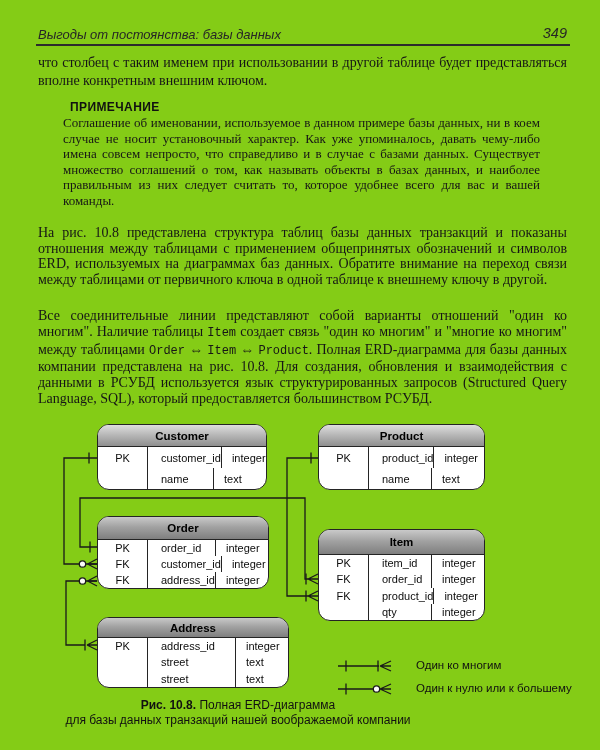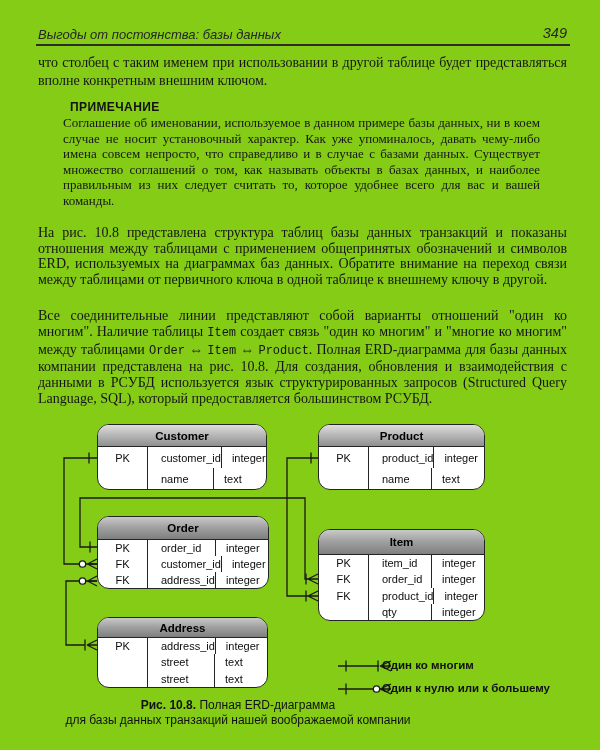--- a/index.html
+++ b/index.html
@@ -34,22 +34,22 @@
   .erd-header.dark{background:linear-gradient(180deg,#c9c9c9 0%,#a2a2a2 45%,#7f7f7f 100%);}
   .erd-body{display:flex;flex-direction:column;}
   .erd-row{flex:1;display:grid;grid-template-columns:50px 1fr 52px;font-size:11px;color:#0c0c0c;}
   .cell-key{display:flex;align-items:center;justify-content:center;border-right:1.2px solid #242424;}
   .cell-name{display:flex;align-items:center;padding-left:13px;border-right:1.2px solid #242424;}
   .cell-type{display:flex;align-items:center;padding-left:10px;}
   
   .diagram-svg{position:absolute;left:0;top:0;width:600px;height:750px;pointer-events:none;}
   .legend-title{position:absolute;left:323px;top:636px;font-family:"Liberation Sans",sans-serif;
     font-size:11.5px;color:#111;}
-  .legend-label{position:absolute;left:382px;font-family:"Liberation Sans",sans-serif;
-    font-size:11.5px;color:#111;font-weight:bold;}
+  .legend-label{position:absolute;left:416px;font-family:"Liberation Sans",sans-serif;
+    font-size:11.5px;color:#111;}
   .legend-label.l1{top:659px;}
   .legend-label.l2{top:682px;}
   .caption{position:absolute;left:0;top:698px;width:476px;text-align:center;
     font-family:"Liberation Sans",sans-serif;font-size:12px;color:#111;line-height:15px;}
 </style>
 </head>
 <body>
 
 <div class="page">
 
@@ -174,21 +174,21 @@
         <span class="cell-type">integer</span>
       </div>
       <div class="erd-row">
         <span class="cell-key"></span>
         <span class="cell-name">qty</span>
         <span class="cell-type">integer</span>
       </div>
     </div>
   </div>
 
-  <div class="erd-table" style="left:97px;top:617px;width:171px;height:71px;">
+  <div class="erd-table" style="left:97px;top:617px;width:192px;height:71px;">
     <div class="erd-header dark" style="height:19px;">Address</div>
     <div class="erd-body" style="height:49px;">
       <div class="erd-row">
         <span class="cell-key">PK</span>
         <span class="cell-name">address_id</span>
         <span class="cell-type">integer</span>
       </div>
       <div class="erd-row">
         <span class="cell-key"></span>
         <span class="cell-name">street</span>

